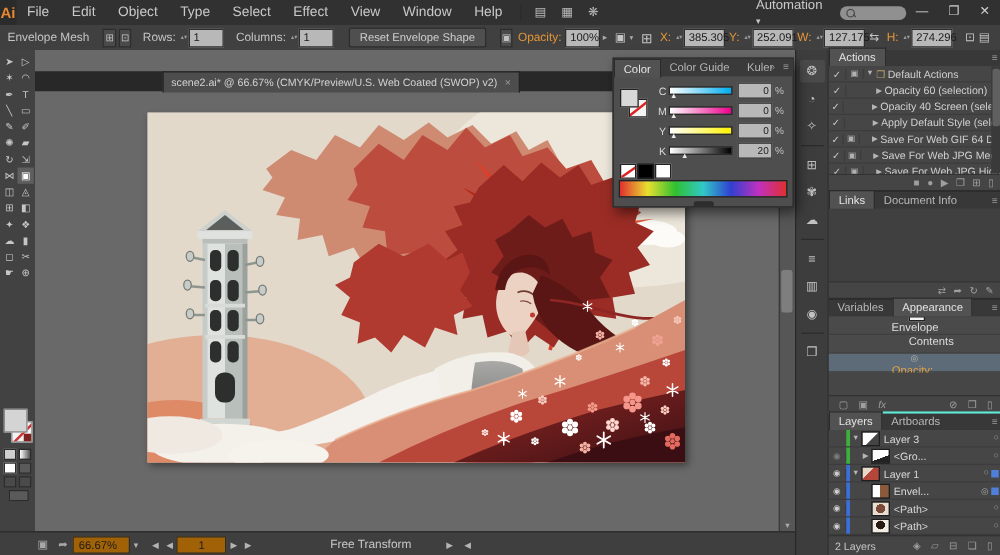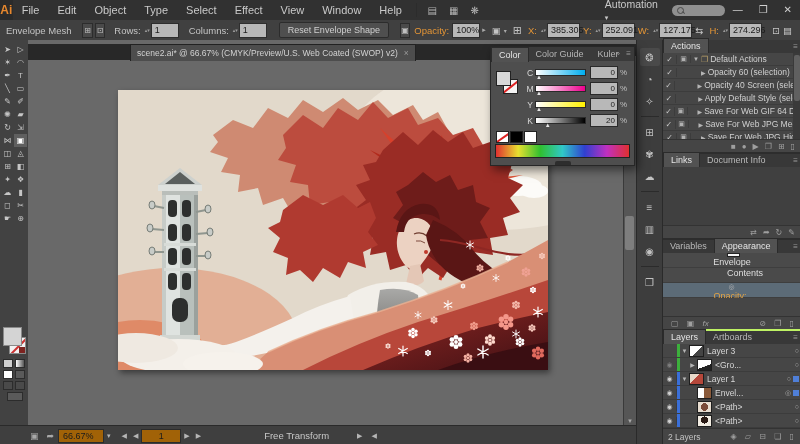--- a/index.html
+++ b/index.html
@@ -30,21 +30,21 @@
   #toolbar{left:0;top:40px;width:28px;height:385px;background:#424242;border-right:1px solid #2a2a2a;}
   .tool{width:13px;height:13px;display:flex;align-items:center;justify-content:center;font-size:8px;color:#c6c6c6;float:left;}
   .tool.active{background:#5f5f5f;color:#fff;}
   #fillsq{left:3px;top:287px;width:17px;height:17px;background:#d4d4d4;border:1px solid #8a8a8a;z-index:2;}
   #strokesq{left:9px;top:297px;width:15px;height:15px;background:#f2f2f2;border:1px solid #8a8a8a;overflow:hidden;}
   #strokesq::after{content:"";position:absolute;left:-2px;top:6px;width:24px;height:2px;background:#c33;transform:rotate(-45deg);}
   #strokesq::before{content:"";position:absolute;right:-4px;bottom:-4px;width:10px;height:10px;background:#7c2320;}
   .mini{width:8px;height:7px;border:1px solid #2c2c2c;float:left;margin:1px;}
   
   #canvas{left:28px;top:40px;width:608px;height:385px;background:#696969;overflow:hidden;}
-  #tabbar{left:0;top:4px;width:608px;height:16px;background:#282828;}
+  #tabbar{left:0;top:17px;width:608px;height:16px;background:#282828;}
   #doctab{position:absolute;left:102px;top:0;height:16px;background:#4d4d4d;border:1px solid #222;border-bottom:none;display:flex;align-items:center;padding:0 6px;font-size:8.5px;color:#d2d2d2;white-space:nowrap;}
   #artboard{left:90px;top:50px;width:430px;height:280px;background:#e2d9cb;box-shadow:2px 3px 6px rgba(0,0,0,.45);}
   #vscroll{left:595px;top:16px;width:12px;height:369px;background:#565656;border-left:1px solid #3a3a3a;}
   #vthumb{left:1px;top:160px;width:9px;height:34px;background:#7e7e7e;border-radius:2px;}
   .scrarrow{width:12px;font-size:6px;color:#aaa;text-align:center;position:absolute;}
   
   #statusbar{left:0;top:425px;width:636px;height:19px;background:#3f3f3f;border-top:1px solid #2a2a2a;display:flex;align-items:center;font-size:9px;}
   .sb-ico{color:#a8a8a8;font-size:9px;margin:0 4px;}
   .sb-field{background:#a16207;color:#1c1c1c;height:12px;line-height:12px;padding:0 4px;font-size:9px;border:1px solid #2c2c2c;}
   .sb-nav{color:#b5b5b5;font-size:7px;margin:0 3px;}
@@ -550,21 +550,21 @@
       </div>
       <div style="flex:1;background:#404040;"></div>
       <div class="pbottom">
         <span>⇄</span>
         <span>➦</span>
         <span>↻</span>
         <span style="margin-right:6px">✎</span>
       </div>
     </div>
 
-    <div style="height:95px;display:flex;flex-direction:column;border-bottom:2px solid #bef264;">
+    <div style="height:95px;display:flex;flex-direction:column;border-bottom:2px solid #5eead4;">
       <div class="ptabs">
         <div class="ptab">Variables</div>
         <div class="ptab active">Appearance</div>
         <span class="pmenu">≡</span>
       </div>
       <div class="ap-row">
         <span class="ap-swatch"></span>
         <span>Envelope</span>
       </div>
       <div class="ap-row">

